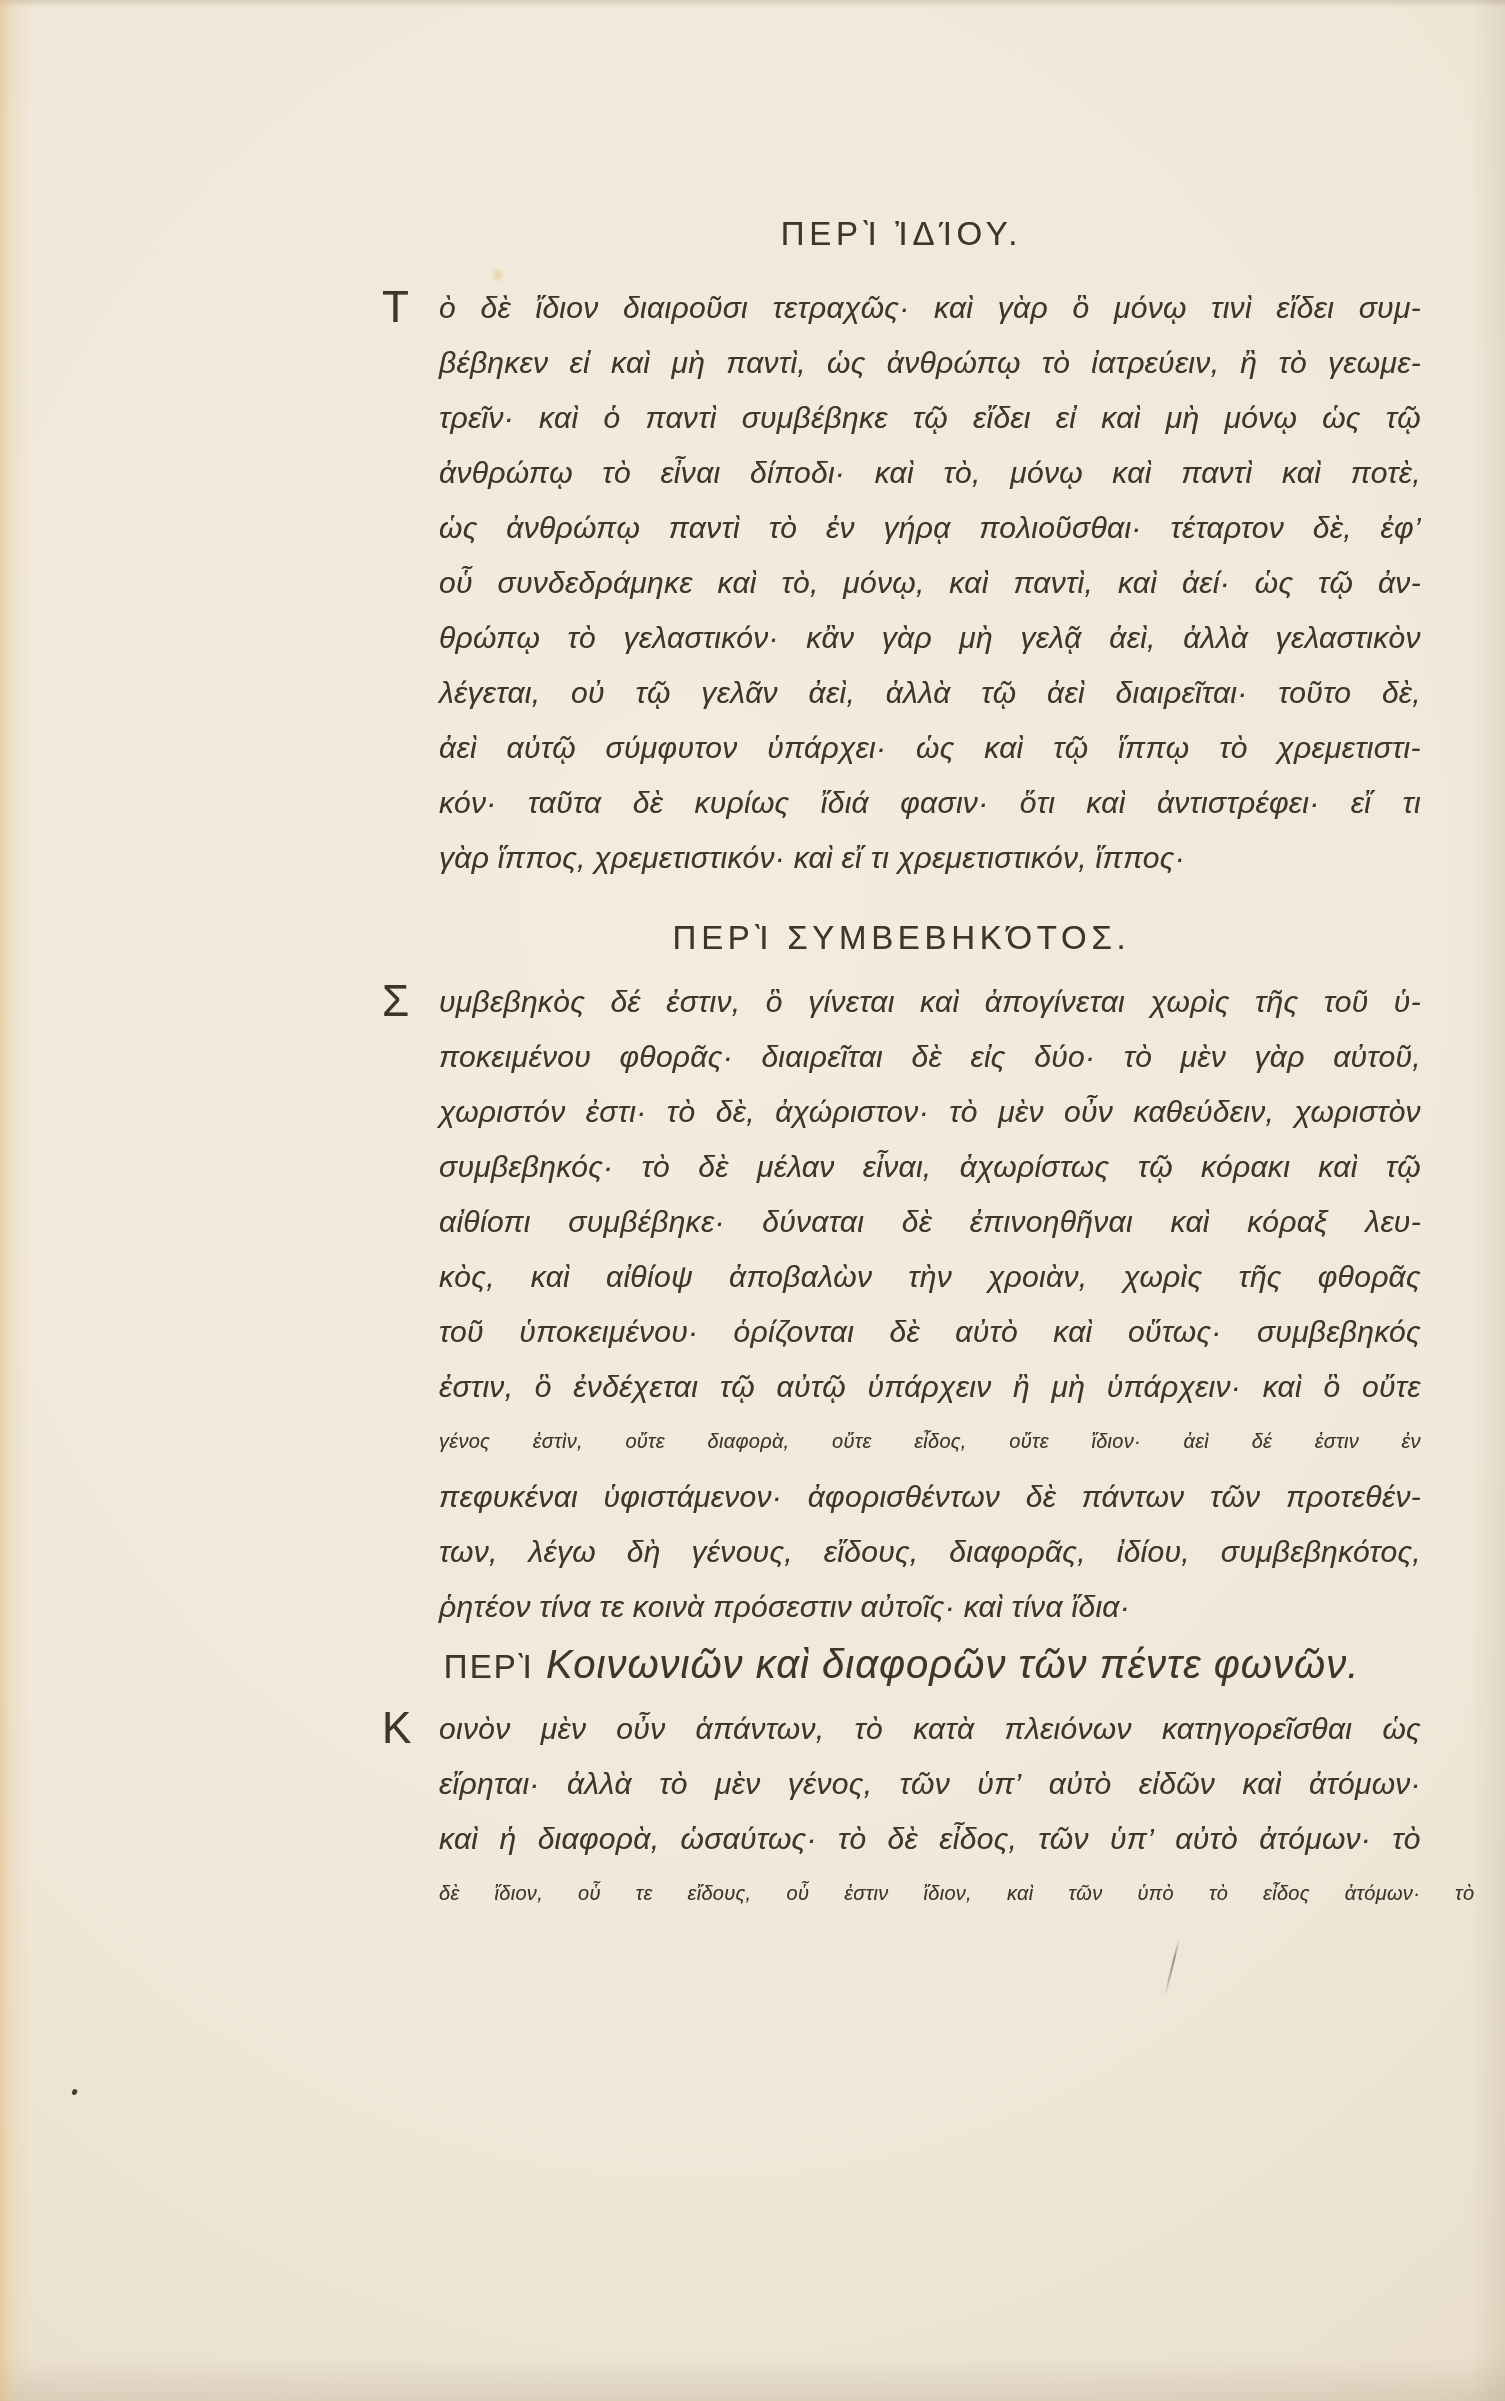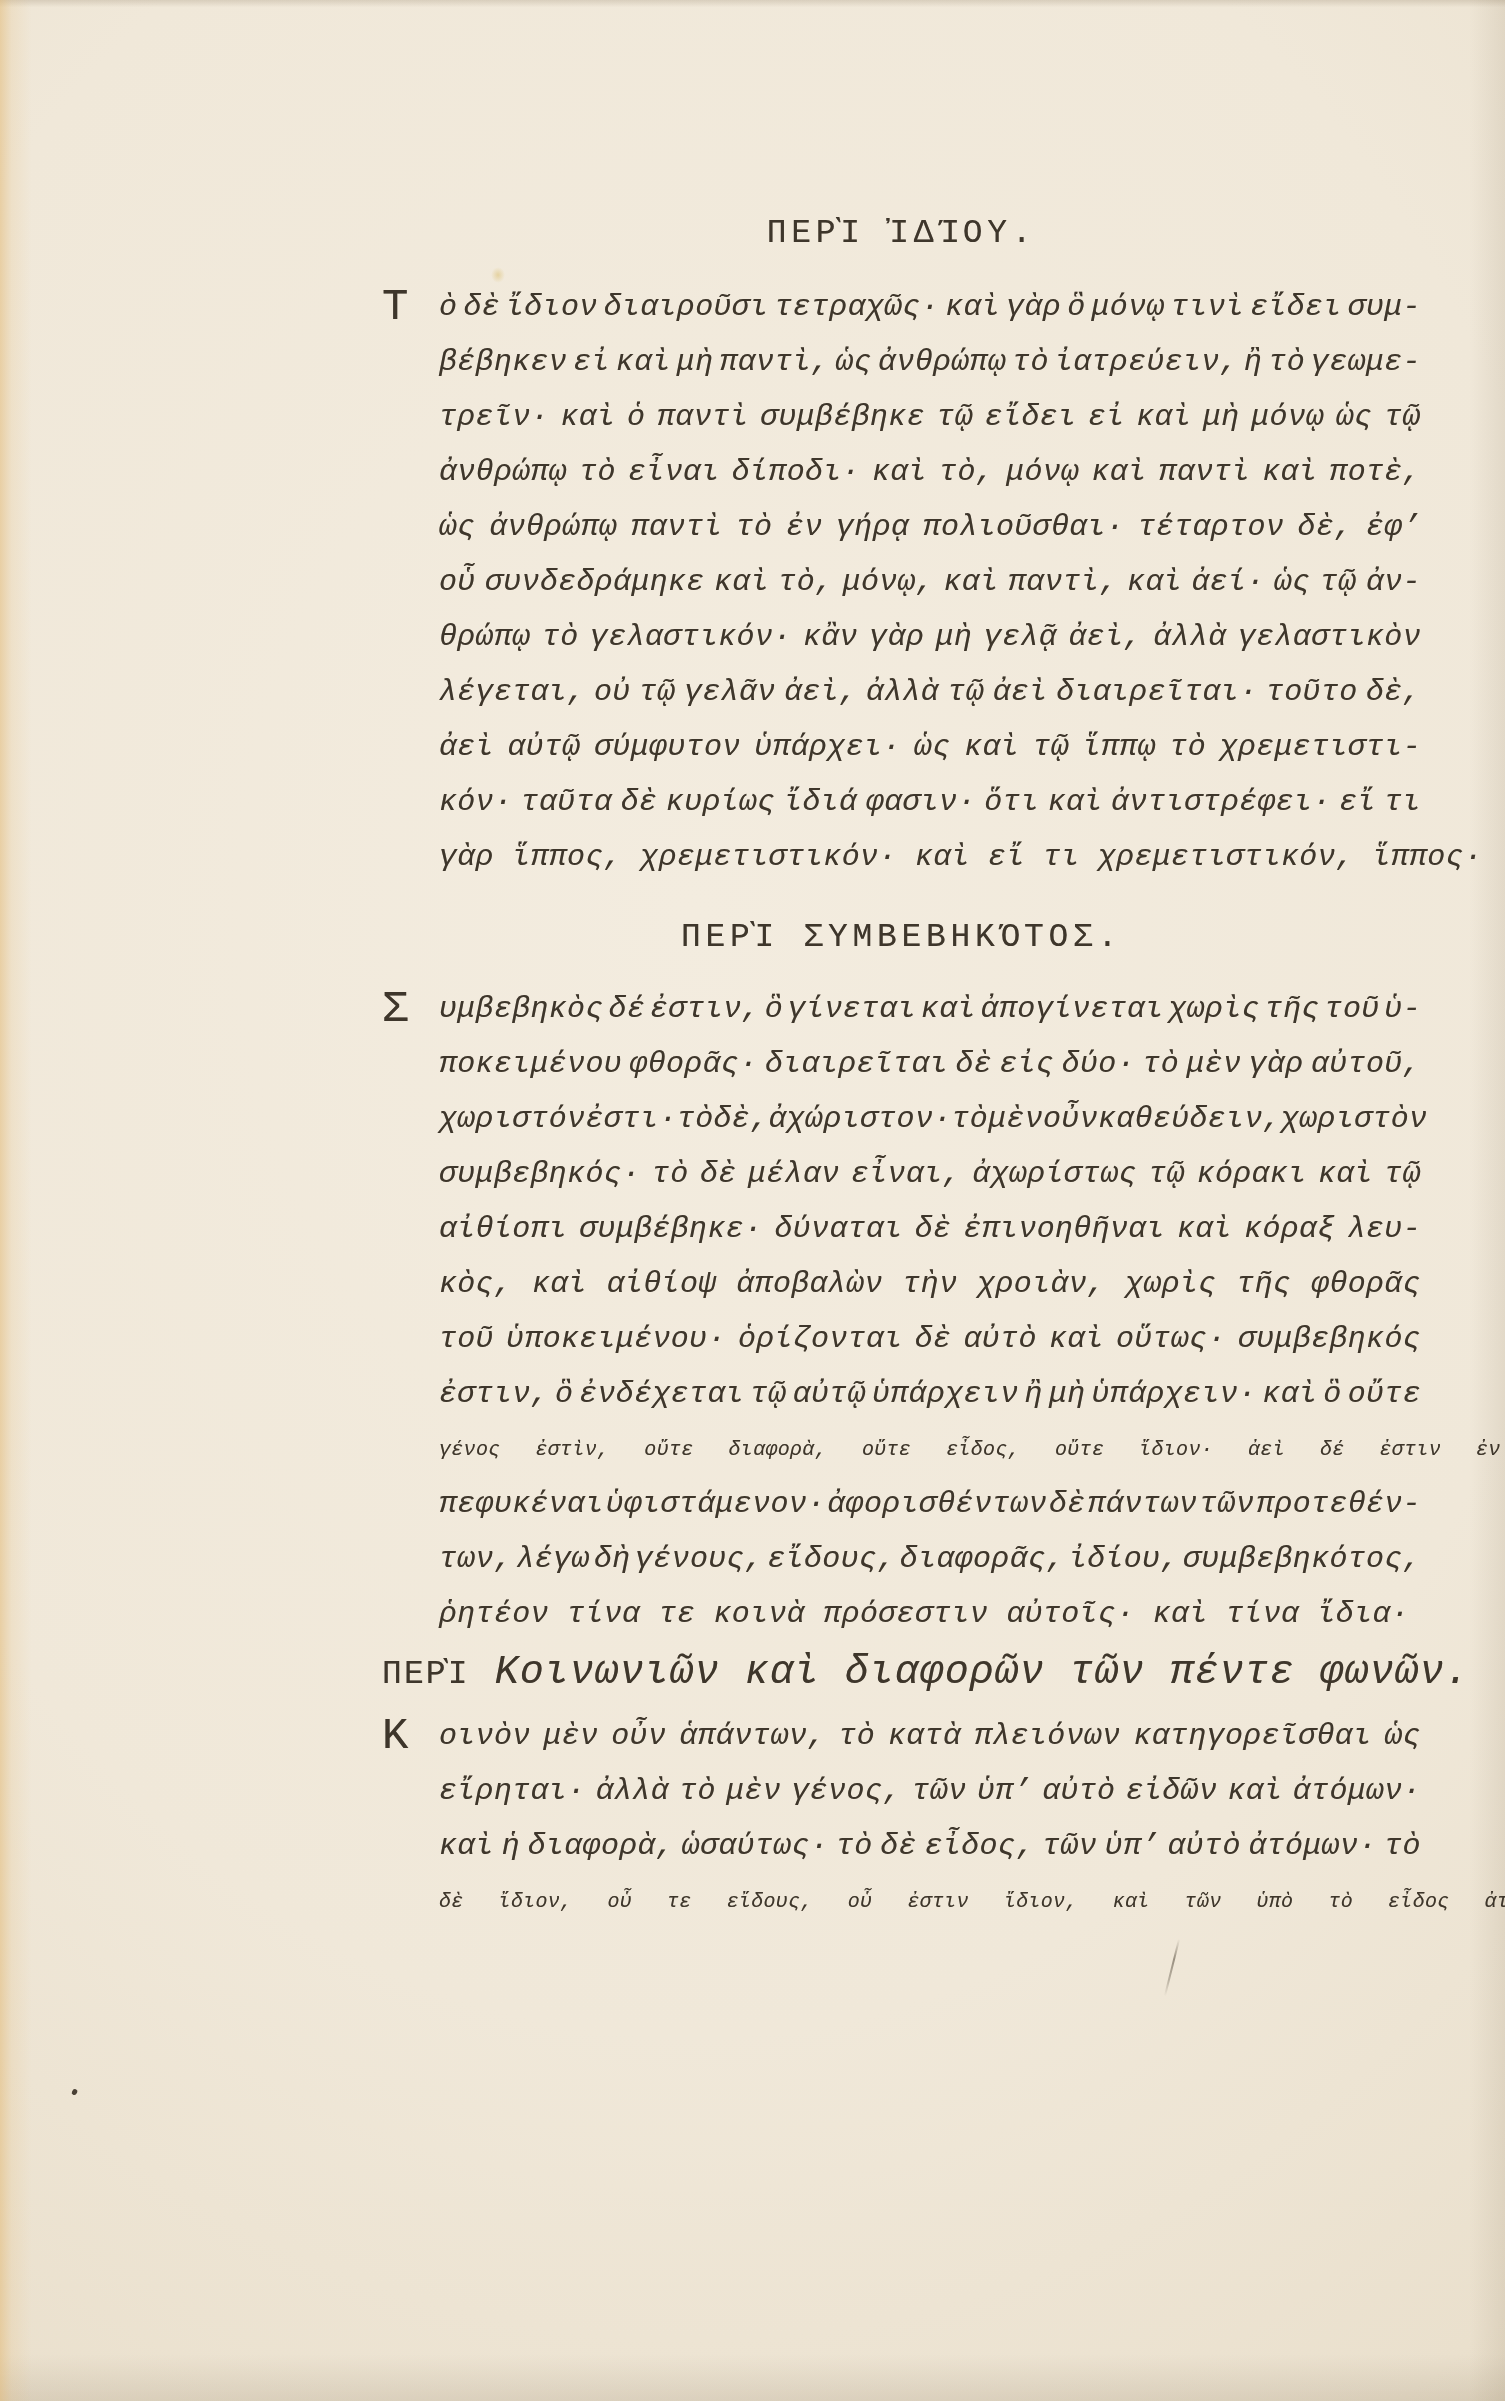--- a/index.html
+++ b/index.html
@@ -7,41 +7,41 @@
   .page{
     position:relative;
     width:1506px;height:2401px;
     overflow:hidden;
     background:
       linear-gradient(90deg, rgba(226,186,120,0.55) 0px, rgba(226,186,120,0.18) 11.5px, rgba(226,186,120,0) 31.5px),
       linear-gradient(180deg, rgba(120,100,70,0.20) 0px, rgba(120,100,70,0) 7.3px),
       linear-gradient(0deg, rgba(125,108,80,0.16) 0px, rgba(125,108,80,0) 47px),
       linear-gradient(270deg, rgba(138,120,92,0.14) 0px, rgba(138,120,92,0) 37px),
       radial-gradient(ellipse 115% 90% at 46% 38%, #f3ecdf 0%, #f0e8d9 52%, #eae0cd 80%, #e0d3ba 100%);
-    font-family:Liberation Mono, monospace;
+    font-family:Liberation Sans, sans-serif;
     color:#3e362b;
   }
   .text-block{
     position:absolute;
     left:382px; top:214px;
     width:1039px;
   }
   .head{
     text-align:center;
     font-style:normal;
     font-size:33px;
     line-height:40px;
     letter-spacing:4.7px;
     white-space:nowrap;
     text-shadow:0 0 0.5px rgba(62,54,43,0.45);
   }
   .head .caps{font-size:33px;}
   .head .lower{font-style:italic; letter-spacing:1px; font-size:40px;}
   .h1{margin:0 0 26px 0;}
-  .h2{margin:33px 0 24px 0;}
+  .h2{margin:33px 0 16px 0;}
   .h3{margin:8.4px 0 11.5px 0; line-height:45px; letter-spacing:2.1px;}
   .para{
     position:relative;
     padding-left:57px;
     font-style:italic;
   }
   .initial{
     position:absolute;
     left:0; top:1px;
     font-style:normal;

